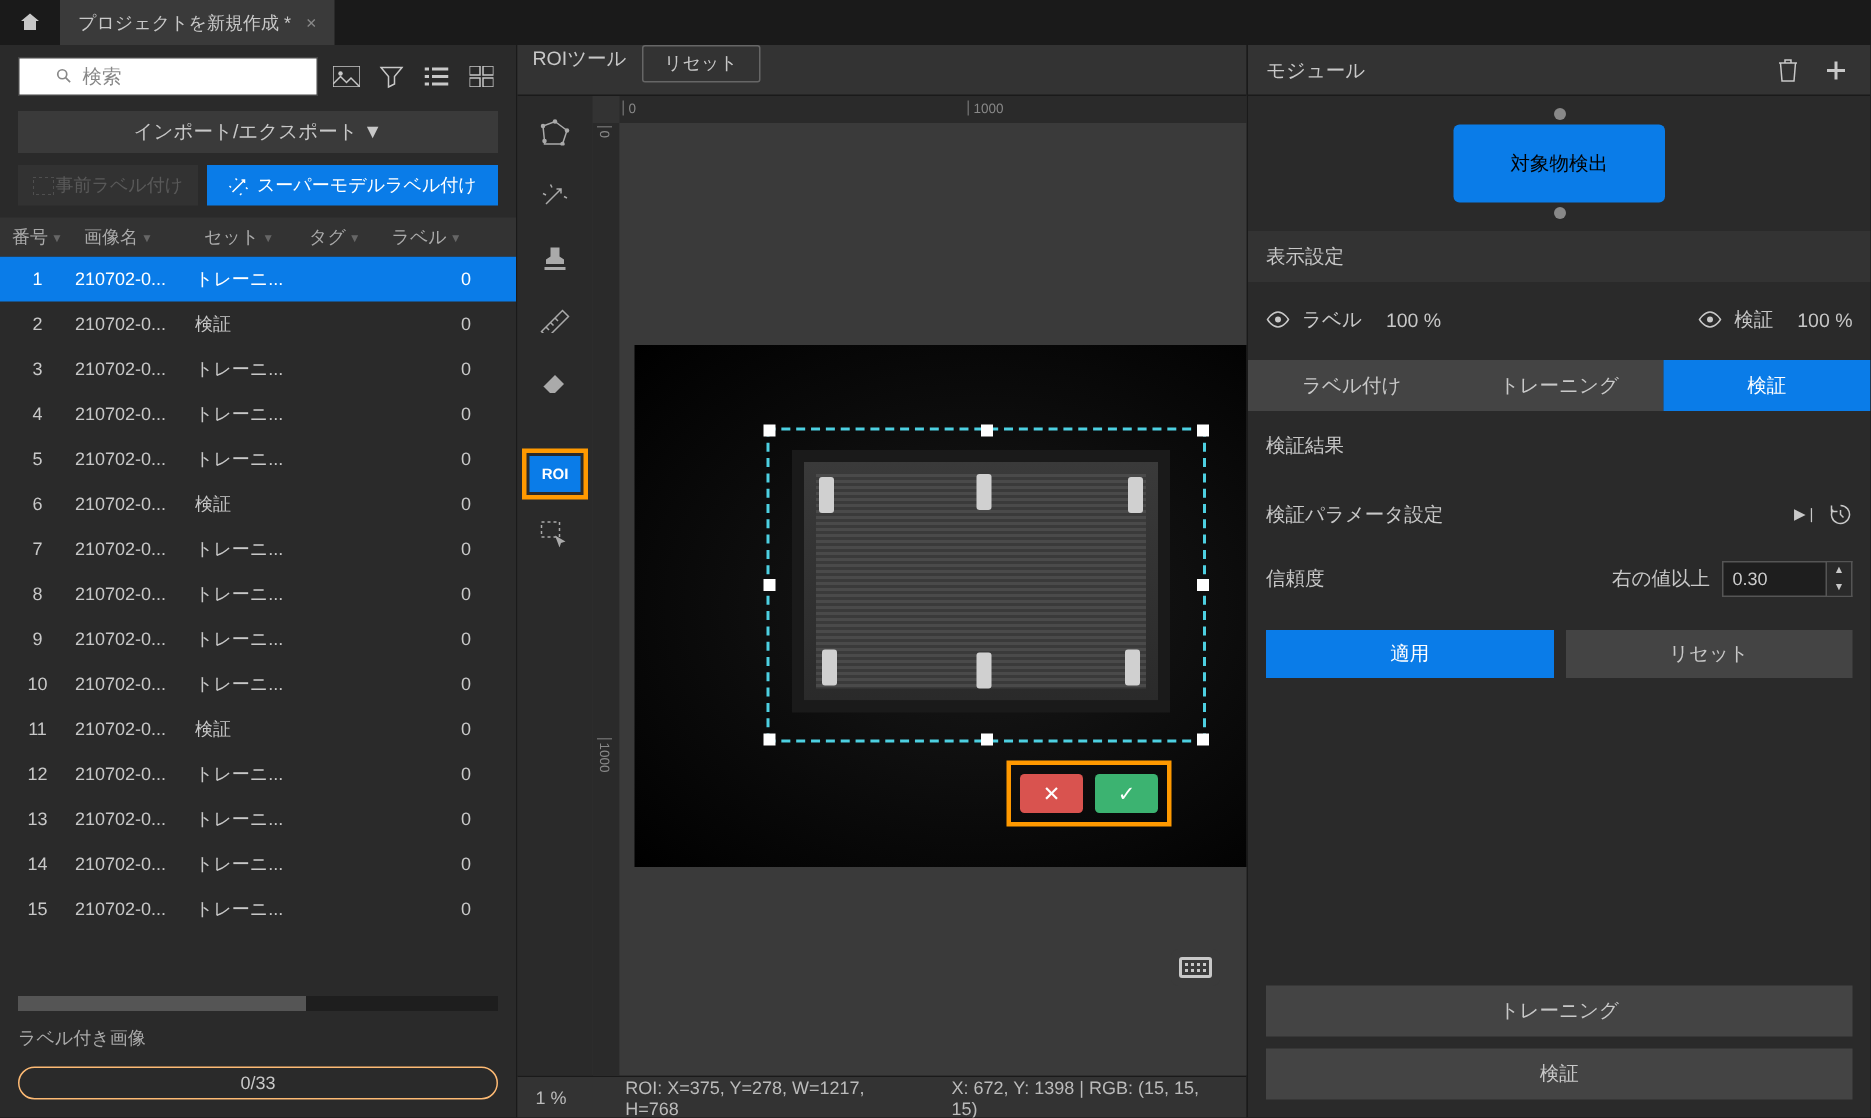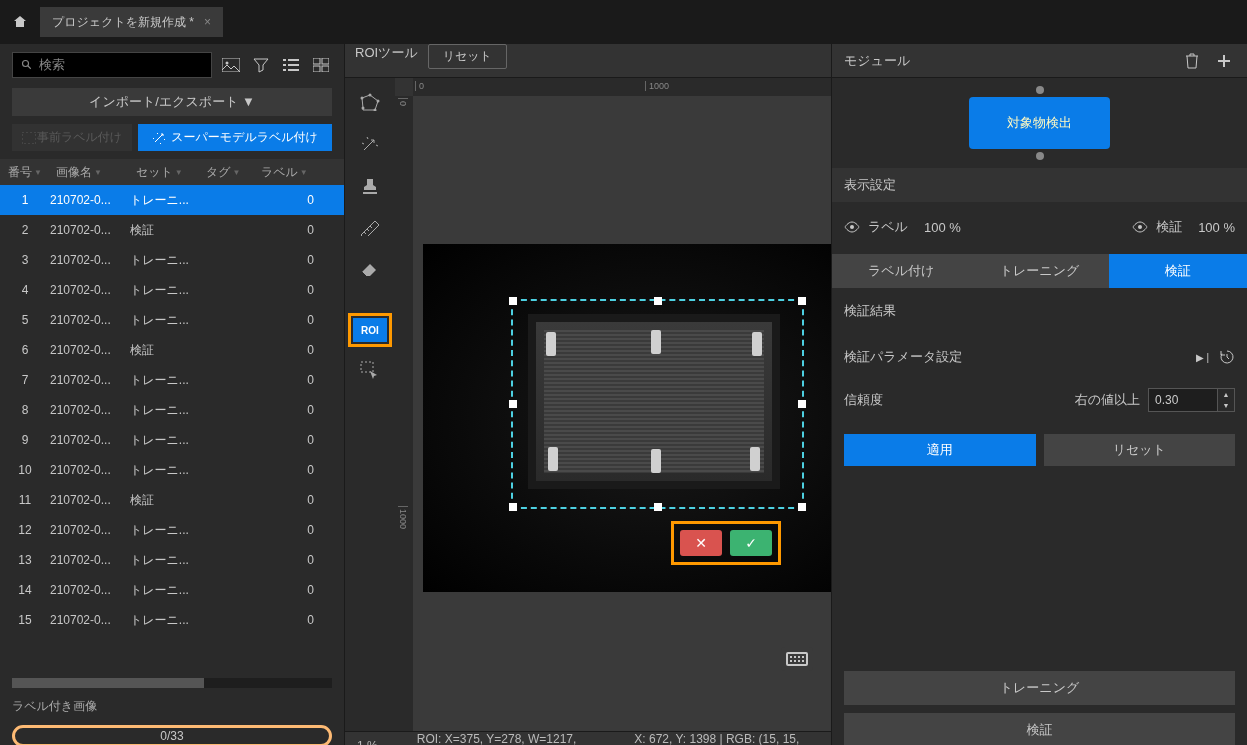--- a/index.html
+++ b/index.html
@@ -1,24 +1,24 @@
 <!DOCTYPE html>
 <html><head>
 <meta charset="utf-8">
 <style>
 * { margin: 0; padding: 0; box-sizing: border-box; font-family: 'Segoe UI', Arial, sans-serif; }
 body { background: #1e1e1e; color: #c8c8c8; font-size: 13px; overflow: hidden; width: 1247px; height: 745px; }
-.titlebar { height: 44px; background: #1a1a1a; display: flex; align-items: center; }
+.titlebar { height: 30px; background: #1a1a1a; display: flex; align-items: center; }
 .home-btn { width: 40px; height: 30px; display: flex; align-items: center; justify-content: center; cursor: pointer; }
 .tab { background: #3a3a3a; height: 30px; padding: 0 12px; display: flex; align-items: center; gap: 10px; font-size: 12px; }
 .tab-close { cursor: pointer; color: #888; }
 .main { display: flex; height: 715px; }
 .left-panel { width: 345px; background: #2a2a2a; display: flex; flex-direction: column; border-right: 1px solid #1a1a1a; }
 .search-row { padding: 8px 12px; display: flex; align-items: center; gap: 8px; }
-.search-box { flex: 1; background: #000000; border: 1px solid #444; height: 26px; display: flex; align-items: center; padding: 0 8px; color: #888; gap: 6px; text-align: right; }
+.search-box { flex: 1; background: #ffffff; border: 1px solid #444; height: 26px; display: flex; align-items: center; padding: 0 24px; color: #888; gap: 6px; text-align: right; }
 .icon-btn { width: 22px; height: 22px; display: flex; align-items: center; justify-content: center; cursor: pointer; color: #c8c8c8; }
 .import-btn { margin: 2px 12px 8px; background: #3a3a3a; height: 28px; display: flex; align-items: center; justify-content: center; cursor: pointer; font-size: 13px; }
 .prelabel-row { display: flex; gap: 6px; padding: 0 12px 8px; }
 .prelabel-btn { flex: 0 0 auto; background: #3a3a3a; color: #888; padding: 5px 10px; font-size: 12px; display: flex; align-items: center; gap: 1px; }
 .prelabel-btn.disabled { opacity: 0.5; }
 .supermodel-btn { flex: 1; background: #0a7ce8; color: #fff; padding: 5px 10px; font-size: 12px; display: flex; align-items: center; justify-content: center; gap: 5px; cursor: pointer; }
 .table-header { display: flex; background: #333; font-size: 12px; color: #aaa; height: 26px; align-items: center; }
 .th { padding: 0 6px; display: flex; align-items: center; gap: 2px; }
 .th-no { width: 50px; justify-content: center; }
 .th-name { width: 80px; }
@@ -30,21 +30,21 @@
 .row { display: flex; height: 30px; align-items: center; font-size: 12px; }
 .row.selected { background: #0a7ce8; color: #fff; }
 .td-no { width: 50px; text-align: center; }
 .td-name { width: 80px; overflow: hidden; text-overflow: ellipsis; white-space: nowrap; }
 .td-set { width: 70px; overflow: hidden; text-overflow: ellipsis; white-space: nowrap; }
 .td-tag { width: 55px; }
 .td-label { flex: 1; text-align: right; padding-right: 30px; }
 .scrollbar-h { height: 10px; background: #1e1e1e; margin: 2px 12px; position: relative; }
 .scrollbar-h .thumb { position: absolute; left: 0; width: 60%; height: 100%; background: #555; }
 .labeled-bar { padding: 8px 12px; font-size: 12px; color: #aaa; }
-.progress-bar { margin: 2px 12px 12px; height: 22px; border: 3px solid #fdba74; border-radius: 11px; display: flex; align-items: center; justify-content: center; font-size: 12px; }
+.progress-bar { margin: 2px 12px 12px; height: 22px; border: 1px solid #fdba74; border-radius: 11px; display: flex; align-items: center; justify-content: center; font-size: 12px; }
 .center-panel { flex: 1; background: #2a2a2a; display: flex; flex-direction: column; }
 .canvas-toolbar { height: 34px; display: flex; align-items: flex-start; padding: 0 10px; gap: 10px; border-bottom: 1px solid #1a1a1a; background:#333; }
 .reset-btn { border: 1px solid #666; padding: 3px 14px; font-size: 12px; cursor: pointer; border-radius: 2px; }
 .canvas-area { flex: 1; display: flex; position: relative; }
 .tool-column { width: 50px; background: #2a2a2a; display: flex; flex-direction: column; align-items: center; padding-top: 10px; gap: 14px; }
 .tool-btn { width: 32px; height: 28px; display: flex; align-items: center; justify-content: center; cursor: pointer; color: #aaa; }
 .tool-btn.roi { background: #0a7ce8; color: #fff; font-size: 10px; font-weight: bold; outline: 3px solid #ff9900; outline-offset: 2px; width: 34px; height: 24px; margin-top: 20px; }
 .viewport { flex: 1; background: #333; position: relative; overflow: hidden; }
 .ruler-h { position: absolute; top: 0; left: 18px; right: 0; height: 18px; background: #2a2a2a; font-size: 9px; color: #888; }
 .ruler-h .tick { position: absolute; top: 3px; border-left: 1px solid #666; padding-left: 3px; height:10px;}
@@ -64,21 +64,21 @@
 .btn-x { background: #d9534f; } .btn-ok { background: #3cb371; }
 .keyboard-icon { position: absolute; right: 18px; bottom: 60px; width: 32px; height: 24px; background: #3a3a3a; border-radius: 4px; display:flex; align-items:center; justify-content:center; cursor:pointer; }
 .kb-inner{width:22px;height:14px;background:#c8c8c8;border-radius:2px;position:relative;}
 .kb-inner::before{content:"";position:absolute;inset:2px;background:repeating-linear-gradient(90deg,#3a3a3a 0 2px,transparent 2px 4px),repeating-linear-gradient(180deg,#3a3a3a 0 2px,transparent 2px 4px);}
 .status-bar { height: 28px; background: #333; display: flex; align-items: center; padding: 0 12px; gap: 20px; font-size: 12px; color: #bbb; border-top:1px solid #1a1a1a;}
 .status-bar .zoom { width: 40px; }
 .right-panel { width: 416px; background: #2a2a2a; display: flex; flex-direction: column; border-left: 1px solid #1a1a1a; }
 .module-header { height: 34px; display: flex; align-items: center; padding: 0 12px; justify-content: space-between; border-bottom: 1px solid #1a1a1a; background:#333;}
 .module-header-icons { display: flex; gap: 10px; }
 .module-graph { height: 90px; display: flex; align-items: center; justify-content: center; position: relative; }
-.module-node { background: #0a7ce8; color: #fef9c3; padding: 17px 38px; border-radius: 4px; font-size: 13px; }
+.module-node { background: #0a7ce8; color: #000000; padding: 17px 38px; border-radius: 4px; font-size: 13px; }
 .node-dot{position:absolute;width:8px;height:8px;background:#888;border-radius:50%;left:calc(50% - 4px);}
 .display-header { background: #333; padding: 8px 12px; font-size: 13px; }
 .display-content { padding: 16px 12px 18px; display: flex; justify-content: space-between; font-size: 13px; }
 .eye-row { display: flex; align-items: center; gap: 8px; }
 .param-tabs { display: flex; }
 .param-tab { flex: 1; text-align: center; padding: 8px 0; font-size: 13px; background: #444; cursor: pointer; }
 .param-tab.active { background: #0a7ce8; color: #fff; }
 .param-section { padding: 14px 12px; display:flex; justify-content:space-between; align-items:center;}
 .param-row { padding: 8px 12px 14px; display: flex; align-items: center; justify-content:space-between; gap: 8px; font-size: 13px; }
 .conf-input { display:flex; align-items:center;}

